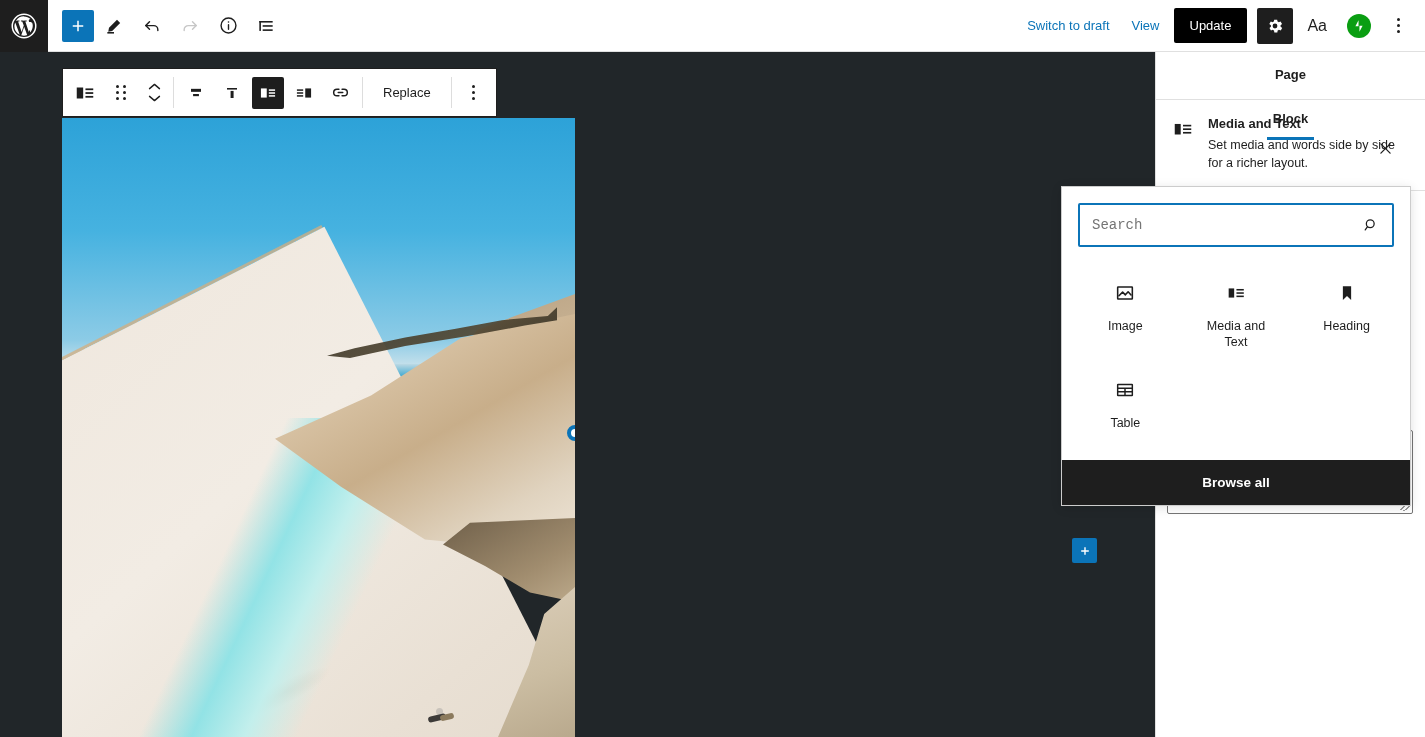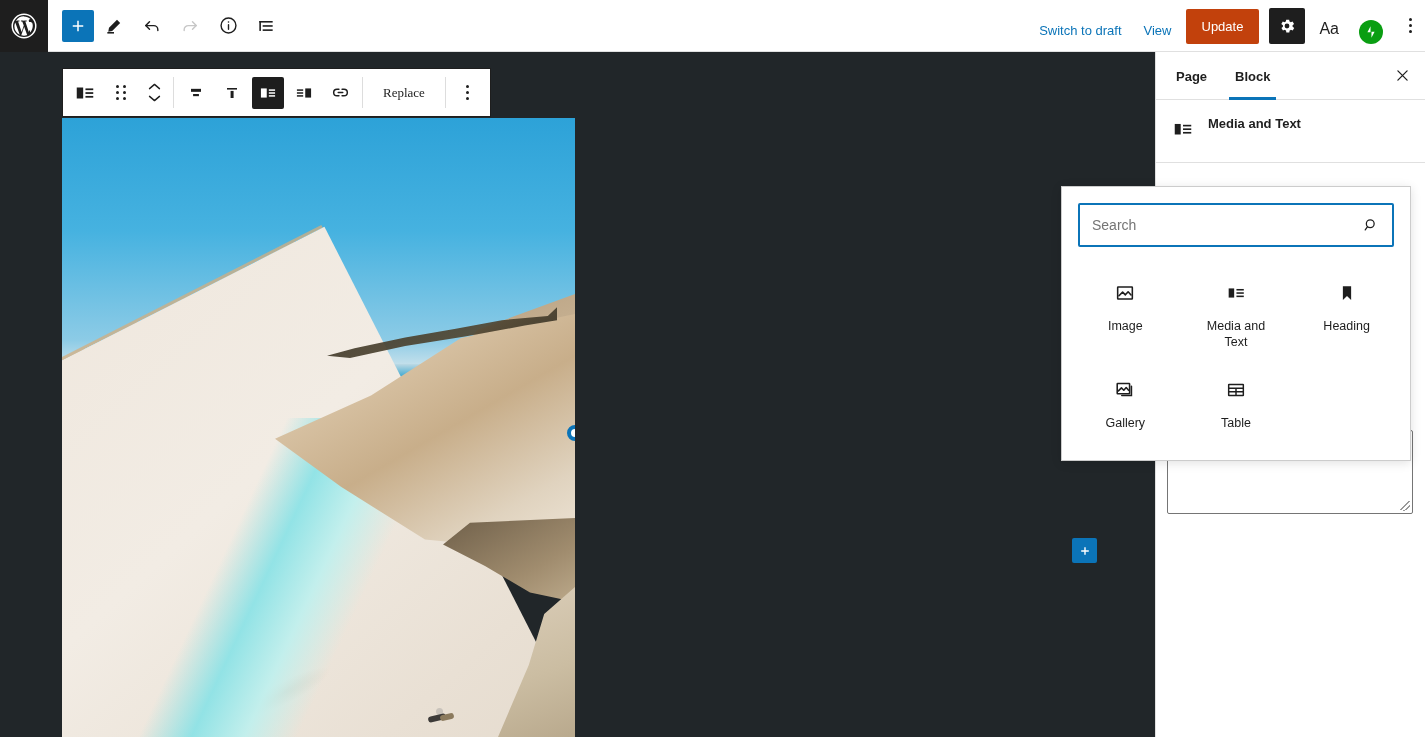--- a/index.html
+++ b/index.html
@@ -24,28 +24,28 @@
   .wp-logo svg { width: 30px; height: 30px; }
   .tb-left { display: flex; align-items: center; gap: 2px; padding-left: 14px; }
   .tb-btn {
     width: 36px; height: 36px; border-radius: 2px; border: none; background: transparent;
     display: flex; align-items: center; justify-content: center; cursor: pointer;
     color: #1e1e1e;
   }
   .tb-btn.add { background: #0b74b8; color: #fff; width: 32px; height: 32px; border-radius: 2px; }
   .tb-btn.disabled { color: #c7c7c7; cursor: default; }
   .tb-right {
-    margin-left: auto; display: flex; align-items: flex-end; gap: 6px; 
+    margin-left: auto; display: flex; align-items: center; gap: 6px; padding-right: 12px;
   }
   .link-btn {
     background: none; border: none; color: #0b74b8; font-size: 13px;
     font-family: "Liberation Sans", sans-serif; cursor: pointer; padding: 6px 8px;
   }
   .update-btn {
-    background: #c2410c; color: #fff; border: none; border-radius: 2px;
+    background: #000000; color: #fff; border: none; border-radius: 2px;
     font-size: 13px; padding: 10px 16px; cursor: pointer;
     font-family: "Liberation Sans", sans-serif;
   }
   .gear-btn {
     width: 36px; height: 36px; background: #1e1e1e; color: #fff; border: none;
     border-radius: 2px; display: flex; align-items: center; justify-content: center;
     cursor: pointer; margin-left: 4px;
   }
   .aa-btn {
     background: none; border: none; font-size: 16px; color: #1e1e1e; cursor: pointer;
@@ -176,33 +176,33 @@
   .bt-sep { width: 1px; background: #ddd; margin: 8px 0; }
   .bt-btn {
     width: 36px; height: 47px; border: none; background: transparent; cursor: pointer;
     display: flex; align-items: center; justify-content: center; color: #1e1e1e;
   }
   .bt-btn.pressed { background: #1e1e1e; color: #fff; width: 32px; height: 32px; border-radius: 2px; margin: 0 2px; }
   .bt-mover { display: flex; flex-direction: column; gap: 1px; width: 30px; align-items: center; justify-content: center; cursor: pointer; }
   .bt-mover svg { display: block; }
   .bt-replace {
     border: none; background: transparent; font-size: 13px; color: #1e1e1e; cursor: pointer;
-    padding: 0 16px; font-family: Liberation Serif, serif; height: 61px;
+    padding: 0 16px; font-family: Liberation Sans, sans-serif; height: 61px;
   }
   .drag-grip { display: grid; grid-template-columns: 3px 3px; gap: 3px 4px; }
   .drag-grip i { width: 3px; height: 3px; background: #1e1e1e; border-radius: 50%; display: block; }
 
   
   .sidebar {
     position: absolute; top: 52px; right: 0; width: 270px; height: 685px;
     background: #fff; border-left: 1px solid #e0e0e0; z-index: 30; overflow: hidden;
   }
   .sb-tabs {
     display: flex; align-items: center; height: 48px; border-bottom: 1px solid #e0e0e0;
-    padding: 0 6px; position: relative;
+    padding: 0 23px; position: relative; flex-direction: column;
   }
   .sb-tab {
     background: none; border: none; font-size: 13px; font-weight: bold; color: #1e1e1e;
     padding: 15px 14px 14px; cursor: pointer; position: relative; height: 48px;
     font-family: "Liberation Sans", sans-serif;
   }
   .sb-tab.active::after {
     content: ""; position: absolute; left: 8px; right: 8px; bottom: 0; height: 3px; background: #0b74b8;
   }
   .sb-close {
@@ -259,21 +259,21 @@
     background: #fff; border: 1px solid #ccc;
     box-shadow: 0 2px 10px rgba(0,0,0,.12);
   }
   .ins-searchwrap { padding: 16px; }
   .ins-search {
     position: relative; display: flex; align-items: center;
     border: 2px solid #0b74b8; border-radius: 2px; height: 44px; background: #fff;
   }
   .ins-search input {
     flex: 1; border: none; outline: none; height: 40px; padding: 0 12px;
-    font-size: 14px; color: #1e1e1e; font-family: Liberation Sans, sans-serif; background: transparent;
+    font-size: 14px; color: #1e1e1e; font-family: Liberation Mono, monospace; background: transparent;
   }
   .ins-search input::placeholder { color: #757575; }
   .ins-search .s-icon { padding-right: 12px; color: #1e1e1e; display: flex; }
   .ins-grid {
     display: grid; grid-template-columns: repeat(3, 1fr); padding: 4px 8px 18px 8px;
     row-gap: 4px;
   }
   .ins-item {
     background: none; border: none; cursor: pointer; padding: 14px 6px 10px;
     display: flex; flex-direction: column; align-items: center; gap: 14px;
@@ -503,20 +503,21 @@
       <div class="bc-icon">
         <svg width="22" height="22" viewBox="0 0 24 24" fill="#1e1e1e">
           <rect x="3" y="6.5" width="6.5" height="11.5"></rect>
           <rect x="12" y="7.4" width="9" height="1.8"></rect>
           <rect x="12" y="11.3" width="9" height="1.8"></rect>
           <rect x="12" y="15.2" width="9" height="1.8"></rect>
         </svg>
       </div>
       <div>
         <div class="bc-title">Media and Text</div>
+        <div class="bc-desc">Set media and words side by side for a richer layout.</div>
       </div>
     </div>
 
     <div class="ghost-textarea">
       <span class="grip"></span>
     </div>
 
     <div class="sb-section" style="padding-top:32px">
       <span class="sb-label">IMAGE SIZE</span>
       <div class="select-wrap">
@@ -585,37 +586,28 @@
 
       <button class="ins-item">
         <span class="ii-icon">
           <svg width="22" height="22" viewBox="0 0 24 24" fill="currentColor">
             <path d="M7.5 4.5h9v15l-4.5-4.2-4.5 4.2v-15z"></path>
           </svg>
         </span>
         <span class="ii-label">Heading</span>
       </button>
 
-      <button class="ins-item">
-        <span class="ii-icon">
-          <svg width="22" height="22" viewBox="0 0 24 24" fill="none" stroke="currentColor" stroke-width="1.7">
-            <rect x="3.5" y="5" width="13.5" height="11" rx="0.5"></rect>
-            <path d="M4.8 13l3.3-3.3 2.6 2.6 2.6-3 2.6 3" stroke-linecap="round" stroke-linejoin="round"></path>
-            <path d="M19 8v10H8.5" stroke-linecap="round"></path>
-          </svg>
-        </span>
-        <span class="ii-label">Gallery</span>
-      </button>
 
       <button class="ins-item">
         <span class="ii-icon">
           <svg width="22" height="22" viewBox="0 0 24 24" fill="none" stroke="currentColor" stroke-width="1.6">
             <rect x="4" y="6" width="16" height="12" rx="0.4"></rect>
             <path d="M4 10h16M4 14h16M12 10v8"></path>
           </svg>
         </span>
         <span class="ii-label">Table</span>
       </button>
     </div>
 
+    <button class="ins-browse">Browse all</button>
   </div>
 
 </div>
 
 </body></html>

